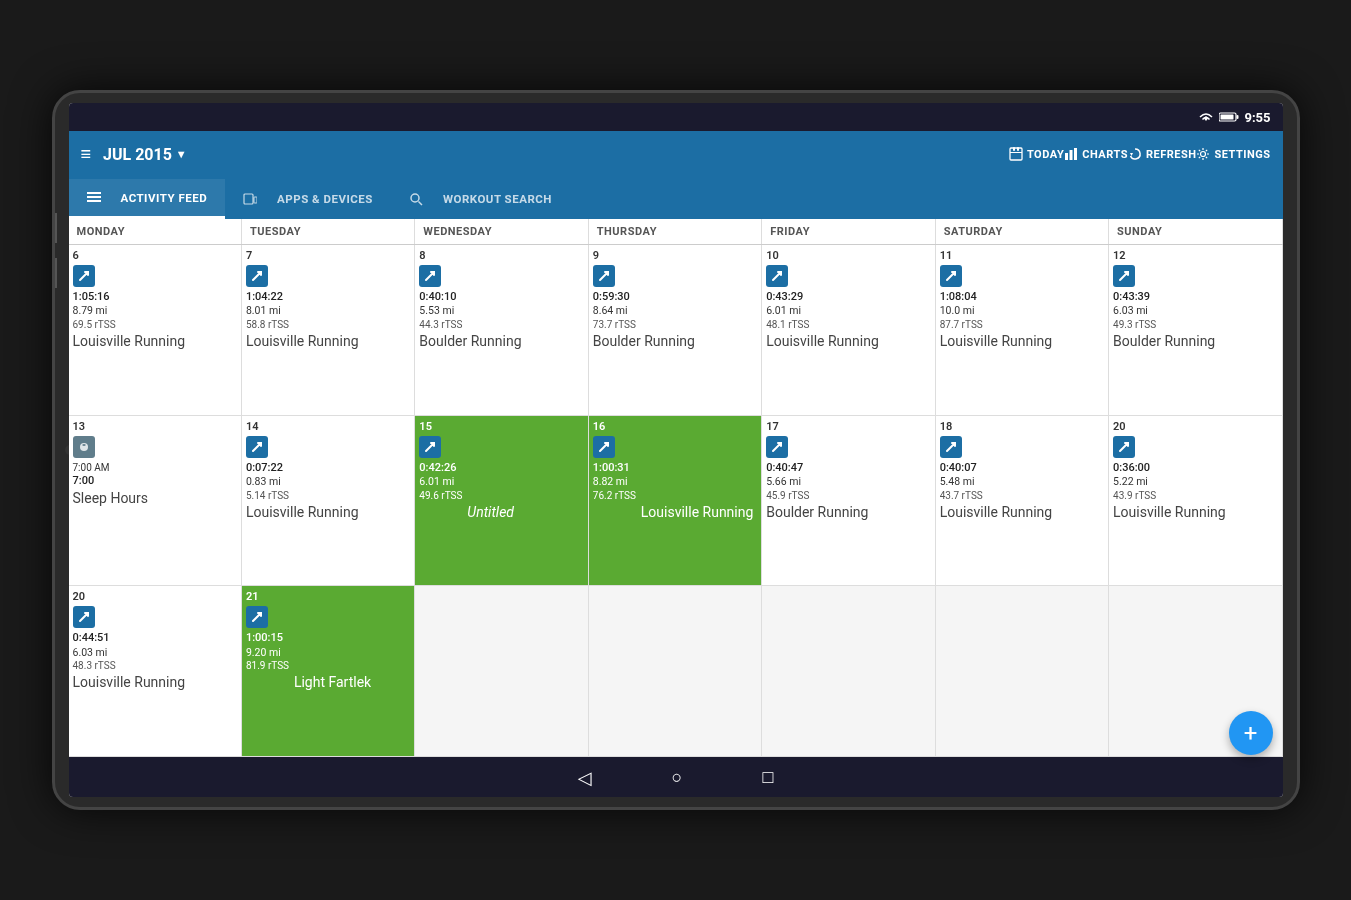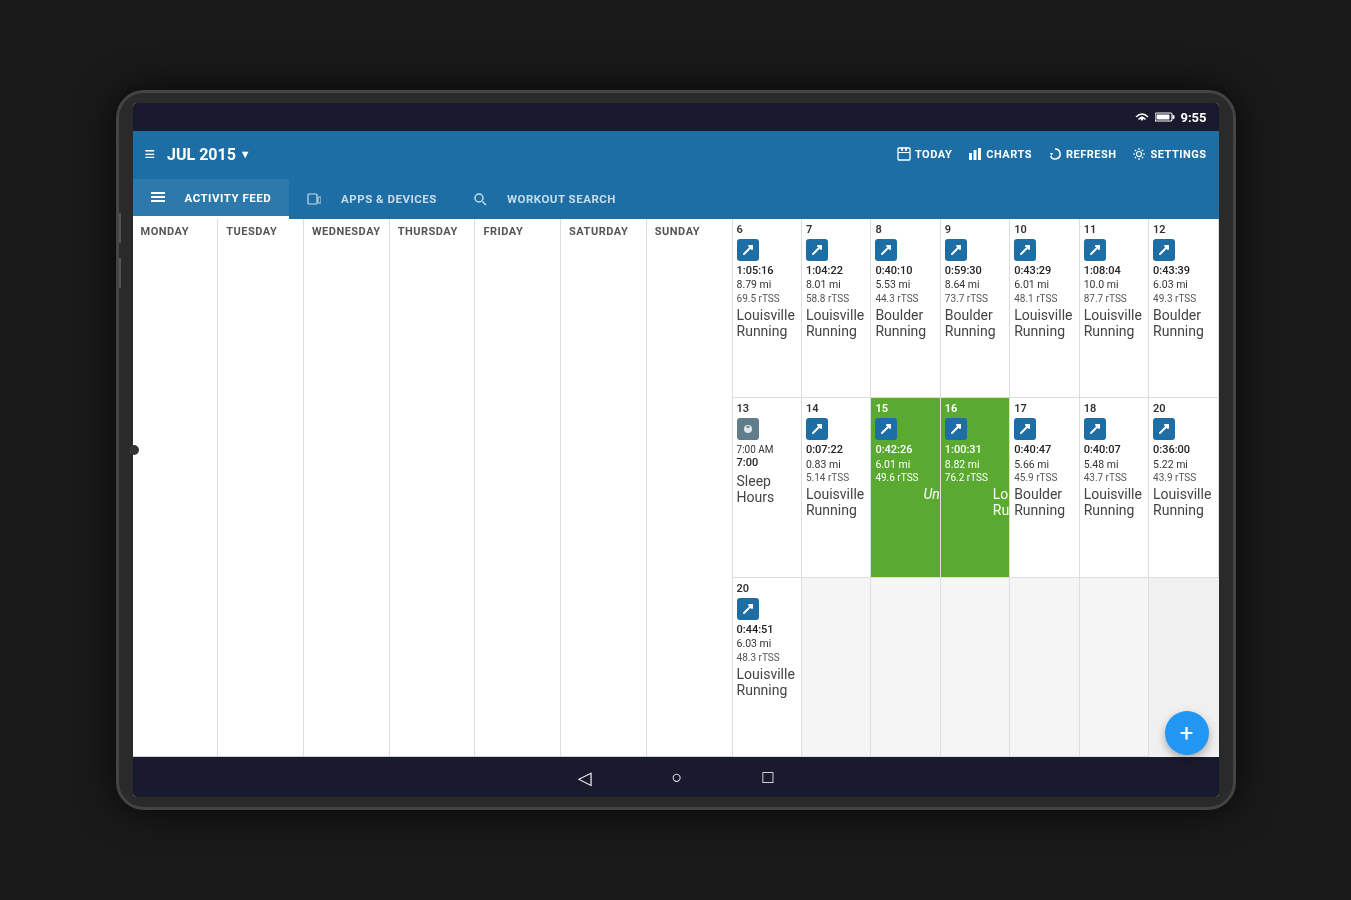--- a/index.html
+++ b/index.html
@@ -6,21 +6,21 @@
     body {
       background: #1a1a1a;
       display: flex;
       justify-content: center;
       align-items: center;
       width: 1351px;
       height: 900px;
       font-family: 'Roboto', Arial, sans-serif;
     }
     .tablet-outer {
-      width: 1120px;
+      width: 1248px;
       height: 720px;
       background: #2a2a2a;
       border-radius: 28px;
       border: 3px solid #444;
       display: flex;
       flex-direction: column;
       overflow: hidden;
       box-shadow: 0 0 40px rgba(0,0,0,0.8);
       position: relative;
     }
@@ -72,21 +72,20 @@
       font-size: 16px;
       font-weight: bold;
       display: flex;
       align-items: center;
       gap: 4px;
     }
     .nav-actions {
       margin-left: auto;
       display: flex;
       align-items: center;
-      gap: 16px;
     }
     .nav-btn {
       color: white;
       font-size: 11px;
       font-weight: bold;
       display: flex;
       align-items: center;
       gap: 4px;
       cursor: pointer;
       text-transform: uppercase;
@@ -117,21 +116,21 @@
       color: white;
       border-bottom: 3px solid white;
       background: rgba(255,255,255,0.08);
     }
     
     .calendar {
       flex: 1;
       background: #f0f0f0;
       overflow: hidden;
       display: flex;
-      flex-direction: row;
+      flex-direction: column;
     }
     .cal-header {
       display: grid;
       grid-template-columns: repeat(7, 1fr);
       background: white;
       border-bottom: 1px solid #ccc;
     }
     .cal-day-header {
       padding: 6px 8px;
       font-size: 11px;
@@ -553,20 +552,32 @@
             <div class="cell-icon">
               <svg width="14" height="14" viewBox="0 0 14 14">
                 <path d="M3 11 L11 3 M8 3 L11 3 L11 6" stroke="white" stroke-width="2" fill="none" stroke-linecap="round"></path>
               </svg>
             </div>
             <div class="cell-time">0:44:51</div>
             <div class="cell-dist">6.03 mi</div>
             <div class="cell-tss">48.3 rTSS</div>
             <div class="cell-label">Louisville Running</div>
           </div>
+          <div class="cal-cell highlight">
+            <div class="cell-num white">21</div>
+            <div class="cell-icon">
+              <svg width="14" height="14" viewBox="0 0 14 14">
+                <path d="M3 11 L11 3 M8 3 L11 3 L11 6" stroke="white" stroke-width="2" fill="none" stroke-linecap="round"></path>
+              </svg>
+            </div>
+            <div class="cell-time white">1:00:15</div>
+            <div class="cell-dist white">9.20 mi</div>
+            <div class="cell-tss white">81.9 rTSS</div>
+            <div class="cell-label white">Light Fartlek</div>
+          </div>
           <div class="cal-cell empty"></div>
           <div class="cal-cell empty"></div>
           <div class="cal-cell empty"></div>
           <div class="cal-cell empty"></div>
           <div class="cal-cell empty"></div>
         </div>
     </div>
 
     <div class="bottom-nav">
       <span class="nav-icon">◁</span>

